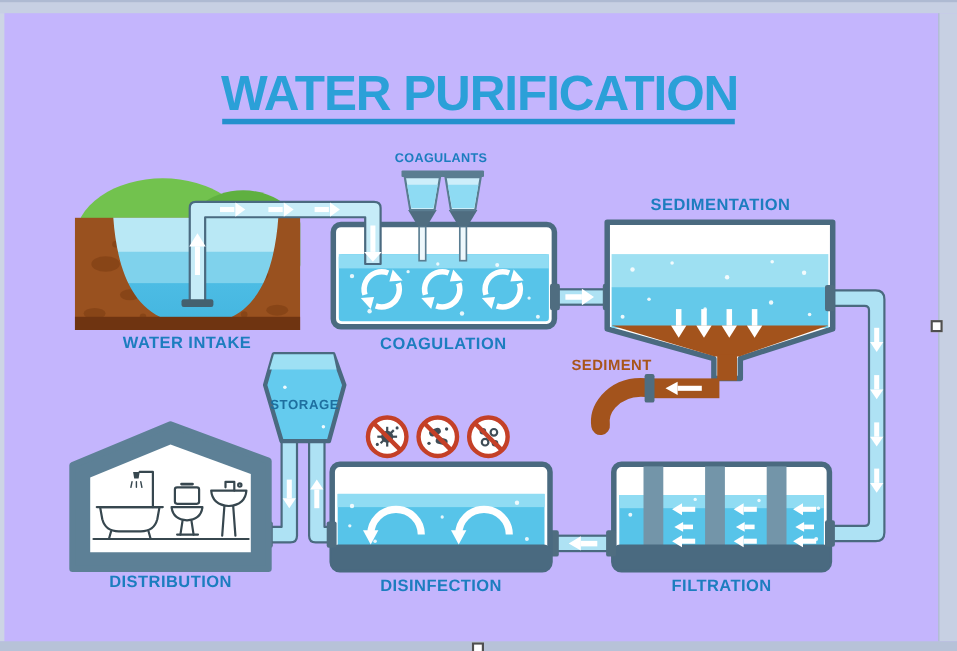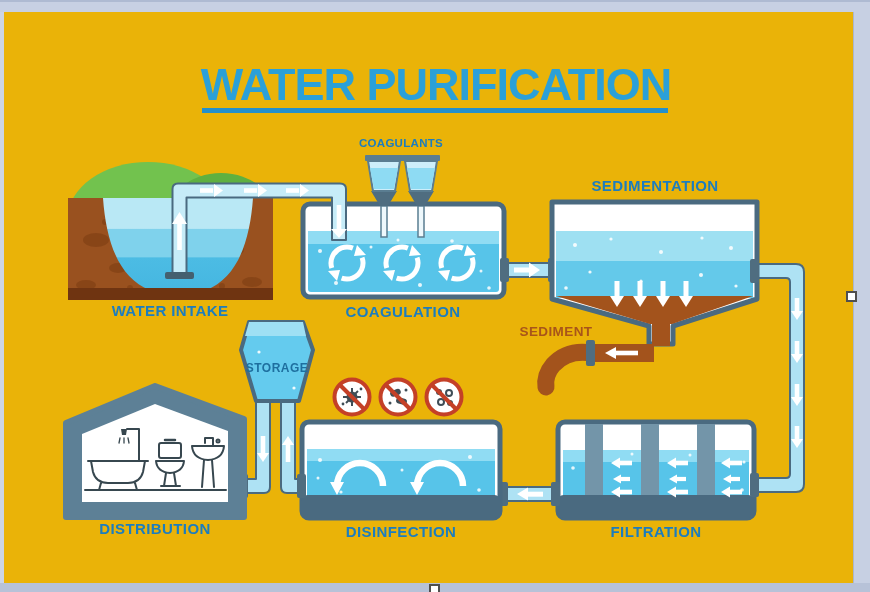--- a/index.html
+++ b/index.html
@@ -1,16 +1,16 @@
 <!DOCTYPE html>
 <html><head>
 <meta charset="utf-8">
 <style>
   html,body{margin:0;padding:0;background:#ffffff;}
-  #screen{position:relative;width:870px;height:592px;overflow:hidden;background:#eab308;
+  #screen{position:relative;width:870px;height:592px;overflow:hidden;background:#c4b5fd;
           font-family:"Liberation Sans", sans-serif;}
   .frame{position:absolute;background:#c7d0e3;}
   #frame-top{left:0;top:0;width:870px;height:12px;}
   #frame-top-line{position:absolute;left:0;top:0;width:870px;height:2px;background:#aebad2;}
   #frame-left{left:0;top:12px;width:4px;height:571px;background:#cdd5e5;}
   #frame-right{left:853px;top:12px;width:17px;height:571px;border-left:1px solid #aab7cf;}
   #frame-bottom{left:0;top:583px;width:870px;height:9px;background:#b7c2d8;}
   .handle{position:absolute;width:11px;height:11px;background:#ffffff;border:2px solid #4f4f4f;box-sizing:border-box;}
   #handle-right{left:846px;top:291px;}
   #handle-bottom{left:429px;top:584px;}

